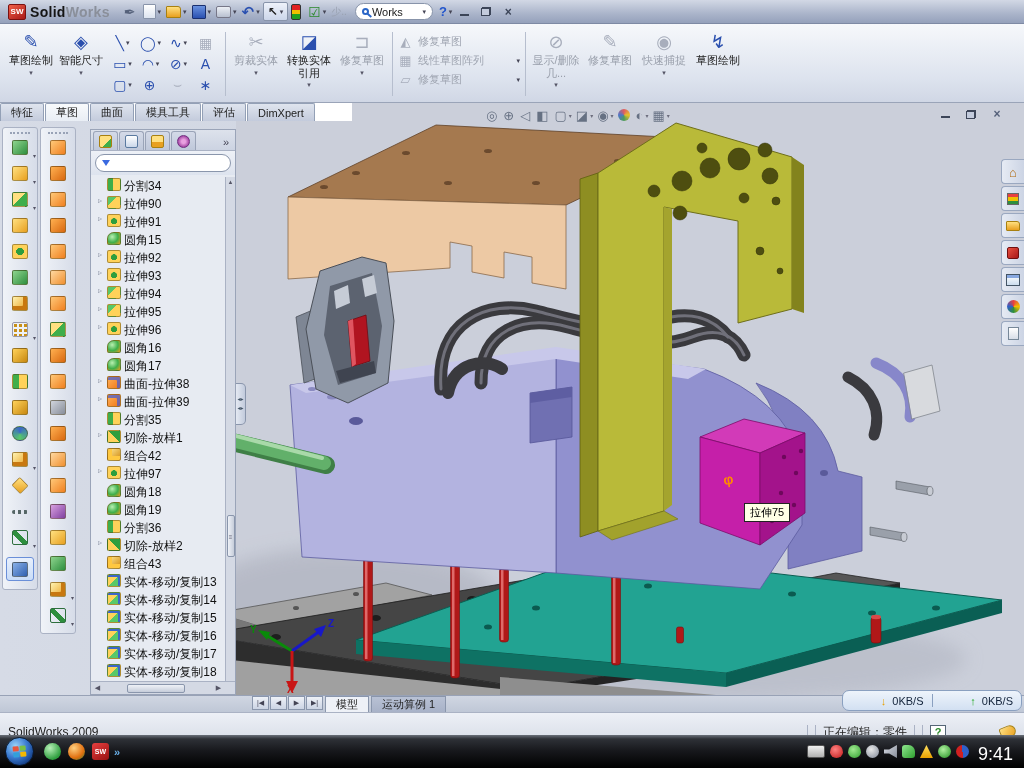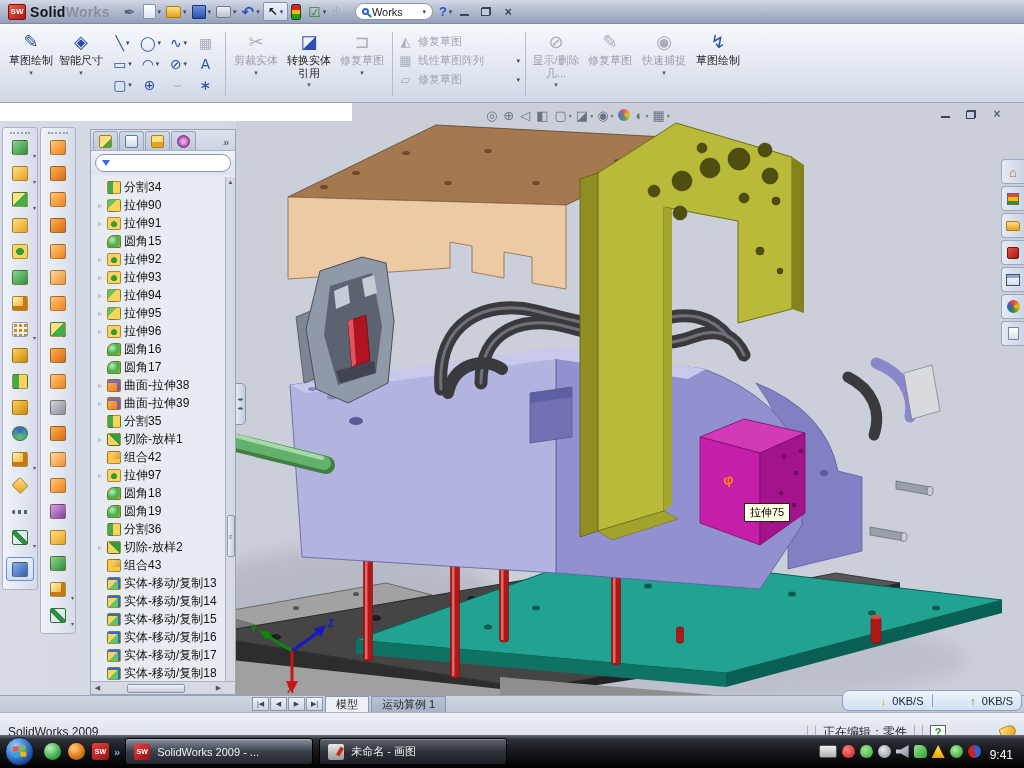--- a/index.html
+++ b/index.html
@@ -95,21 +95,21 @@
 .tchip{width:13px;height:13px;border-radius:2px}
 [data-k="fm"] .tchip{background:linear-gradient(135deg,#ffe080 60%,#3fae4a 60%);border:1px solid #a88010}
 [data-k="pm"] .tchip{background:linear-gradient(#fff,#cbd8ea);border:1px solid #5a7aa0}
 [data-k="cm"] .tchip{background:linear-gradient(180deg,#ffe080 50%,#e8a020 50%);border:1px solid #a88010}
 [data-k="dx"] .tchip{background:radial-gradient(circle,#e8a0e0 25%,#a040a0 75%);border-radius:50%;border:1px solid #703080}
 .tmore{margin-left:auto;font-size:11px;color:#445;padding:0 4px 2px 0}
 .tfilterwrap{padding:3px 4px;background:linear-gradient(#eef1f7,#dde3ee);flex:none}
 .tfilter{height:18px;background:#fff;border:1px solid #8a96ac;border-radius:9px;display:flex;align-items:center;padding:0 6px;gap:4px}
 .funnel{width:0;height:0;border-left:4px solid transparent;border-right:4px solid transparent;border-top:6px solid #3a6ae0}
 .tlist{flex:1;position:relative;overflow:hidden;padding:3px 0 0 5px}
-.trow{display:flex;align-items:center;height:18px;gap:3px}
+.trow{display:flex;align-items:flex-start;height:18px;gap:3px}
 .exp{width:8px;font-size:8px;color:#8a93a4;text-align:center;font-style:normal;text-decoration:none;flex:none}
 .tico{width:14px;height:13px;border-radius:2px;border:1px solid rgba(95,70,10,.5);flex:none}
 [data-icon="split"].tico{background:linear-gradient(90deg,#3fae4a 45%,#ffd25a 45%)}
 [data-icon="boss"].tico{background:linear-gradient(135deg,#58c868 35%,#ffd25a 35%)}
 [data-icon="boss2"].tico{background:radial-gradient(circle at 50% 55%,#2f9e3e 34%,#ffd25a 35%)}
 [data-icon="fillet"].tico{background:radial-gradient(circle at 35% 35%,#b8f0b0,#3fae4a 55%,#e8a020);border-radius:50% 2px 2px 2px}
 [data-icon="surface"].tico{background:linear-gradient(135deg,#ffb058,#f07818);box-shadow:inset -3px 3px 0 rgba(60,90,220,.7)}
 [data-icon="loft"].tico{background:linear-gradient(45deg,#ffd25a 48%,#2f9e3e 48%)}
 [data-icon="combine"].tico{background:linear-gradient(135deg,#ffe894,#d08a10);box-shadow:inset 4px -4px 0 #ffc840}
 [data-icon="move"].tico{background:linear-gradient(135deg,#ffd25a 52%,#58c868 52%);box-shadow:inset -2px 2px 0 #3a66c8}
@@ -144,21 +144,21 @@
 .hu .qa{font-size:6px;color:#556}
 #docwin{position:absolute;left:938px;top:107px;display:flex;gap:12px;z-index:6;align-items:center;color:#55617a}
 #docwin .wb{width:14px}
 
 #netspeed{position:absolute;left:842px;top:690px;width:180px;height:21px;background:linear-gradient(#eef4fb,#d2e0f2);border:1px solid #8aa0c0;border-radius:7px;display:flex;align-items:center;z-index:8;font-size:11px;color:#12233a}
 .nshalf{flex:1;display:flex;align-items:center;justify-content:flex-end;gap:6px;padding:0 8px}
 .nsdownarrow{color:#e8a000;font-weight:bold}
 .nsuparrow{color:#22aa22;font-weight:bold}
 .nssep{width:1px;height:13px;background:#8aa0c0}
 
-#modeltabs{left:0;top:695px;width:1024px;height:17px;background:linear-gradient(#d0d6e2,#bfc7d6);border-top:1px solid #98a2b6;display:flex;align-items:center;position:absolute}
+#modeltabs{left:0;top:695px;width:1024px;height:17px;background:linear-gradient(#d0d6e2,#bfc7d6);border-top:1px solid #98a2b6;display:flex;align-items:flex-start;position:absolute}
 .mnav{display:flex;gap:1px;margin-left:252px;margin-bottom:1px}
 .mnb{width:17px;height:14px;background:linear-gradient(#eef1f7,#ccd4e4);border:1px solid #8a96ac;font-size:7px;color:#445;display:flex;align-items:center;justify-content:center}
 .mtab{font-size:11px;padding:0 10px;border:1px solid #8a96ac;border-bottom:none;background:linear-gradient(#b8c1d4,#a8b2c8);height:16px;display:flex;align-items:center;margin-left:2px;color:#222}
 .mtab[data-active="true"]{background:#eef1f7}
 
 #statusbar{left:0;top:712px;width:1024px;height:39px;background:linear-gradient(#edf0f6,#d2d8e4);border-top:1px solid #aab2c4;display:flex;align-items:center;font-size:12px;color:#222;padding:12px 8px;position:absolute}
 .sbright{margin-left:auto;display:flex;align-items:center;gap:7px}
 .sep{width:1px;height:14px;background:#aab2c4}
 .helpchip{width:16px;height:15px;background:#fff;border:1px solid #567;color:#2a8a2a;font-weight:bold;font-size:11px;display:flex;align-items:center;justify-content:center}
 .tagchip{width:16px;height:12px;background:linear-gradient(135deg,#ffe080,#e8a020);border:1px solid #a88010;border-radius:2px 6px 6px 2px;transform:rotate(-22deg)}
@@ -185,21 +185,21 @@
 .tray{display:flex;gap:5px;align-items:center}
 .tri{width:13px;height:13px;flex:none}
 [data-k="antivirus"].tri{background:radial-gradient(circle at 40% 35%,#ff8080,#c01818);border-radius:45% 45% 50% 50%/55% 55% 45% 45%}
 [data-k="firewall"].tri{background:radial-gradient(circle at 40% 35%,#a0e890,#2e9e2e);border-radius:45% 45% 50% 50%/55% 55% 45% 45%}
 [data-k="update"].tri{background:radial-gradient(circle at 40% 35%,#e8e8e8,#808898);border-radius:50%}
 [data-k="volume"].tri{background:linear-gradient(135deg,#d8dce4,#888e9a);clip-path:polygon(0 35%,40% 35%,100% 0,100% 100%,40% 65%,0 65%)}
 [data-k="vpn"].tri{background:linear-gradient(135deg,#90e890,#2e9e2e);border-radius:3px 50% 3px 3px}
 [data-k="warn"].tri{background:linear-gradient(#ffe060,#e8a000);clip-path:polygon(50% 0,100% 100%,0 100%)}
 [data-k="defender"].tri{background:radial-gradient(circle at 40% 35%,#b0f0a0,#1e8e1e);border-radius:50%}
 [data-k="sync"].tri{background:conic-gradient(#3060c8 0 50%,#d02020 50% 100%);border-radius:50%}
-.clock{color:#fff;font-size:12px;margin:6px 9px 0 4px}
+.clock{color:#fff;font-size:18px;margin:6px 9px 0 4px}
 </style>
 </head>
 <body>
 
 <div id="app">
 
   <div id="titlebar" class="ab">
     <div class="logo">
       <span class="logobadge">SW</span>
       <span class="logotext"><b>Solid</b><i>Works</i></span>
@@ -418,20 +418,29 @@
 
         <div class="bigbtn" data-dis="false">
           <span class="bico">↯</span>
           <span>草图绘制</span>
           <span class="barr"></span>
         </div>
       </div>
   </div>
 
   <div id="tabfill"></div>
+  <div id="tabrow">
+
+  <span class="rtab" data-active="false">特征</span>
+      <span class="rtab" data-active="true">草图</span>
+      <span class="rtab" data-active="false">曲面</span>
+      <span class="rtab" data-active="false">模具工具</span>
+      <span class="rtab" data-active="false">评估</span>
+      <span class="rtab" data-active="false">DimXpert</span>
+    </div>
 
   <div id="main">
 
     <div class="lbar" style="left:2px">
       <div class="grip"></div>
       <div style="display:flex;flex-direction:column;align-items:center">
 
           <span class="lbi" data-pal="g1">
             <span class="chip"></span>
             <s class="qa">▾</s>
@@ -1174,36 +1183,20 @@
     </div>
     <div class="ql">
 
     <span class="qli" data-k="messenger"><span></span></span>
         <span class="qli" data-k="sphere"><span></span></span>
         <span class="qli" data-k="solidworks">
           <span>SW</span>
         </span>
       </div>
     <span class="qlmore">»</span>
-    <span style="display:flex;gap:6px">
-
-        <span class="task" data-active="true">
-          <span class="tki" data-k="sw">
-            <span>SW</span>
-          </span>
-          <span>SolidWorks 2009 - ...</span>
-        </span>
-
-        <span class="task" data-active="false">
-          <span class="tki" data-k="paint">
-            <span></span>
-          </span>
-          <span>未命名 - 画图</span>
-        </span>
-      </span>
     <span class="tspace"></span>
     <span class="kbd"></span>
     <span class="tray">
 
     <span class="tri" data-k="antivirus"></span>
         <span class="tri" data-k="firewall"></span>
         <span class="tri" data-k="update"></span>
         <span class="tri" data-k="volume"></span>
         <span class="tri" data-k="vpn"></span>
         <span class="tri" data-k="warn"></span>

